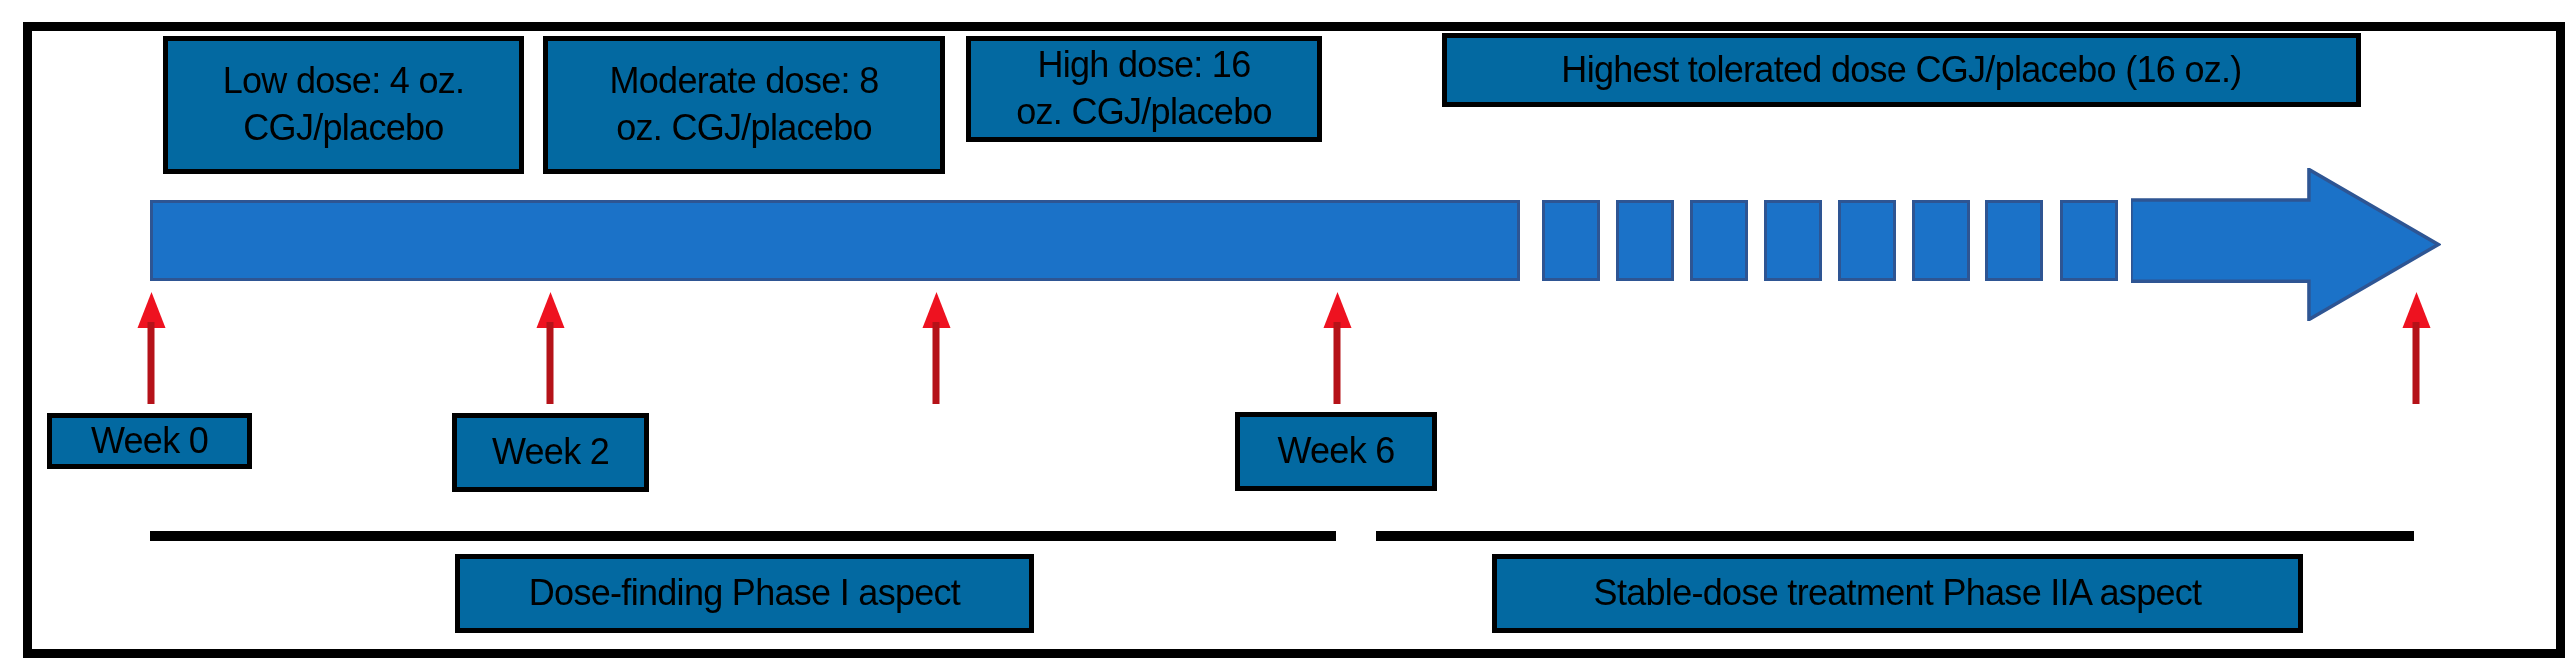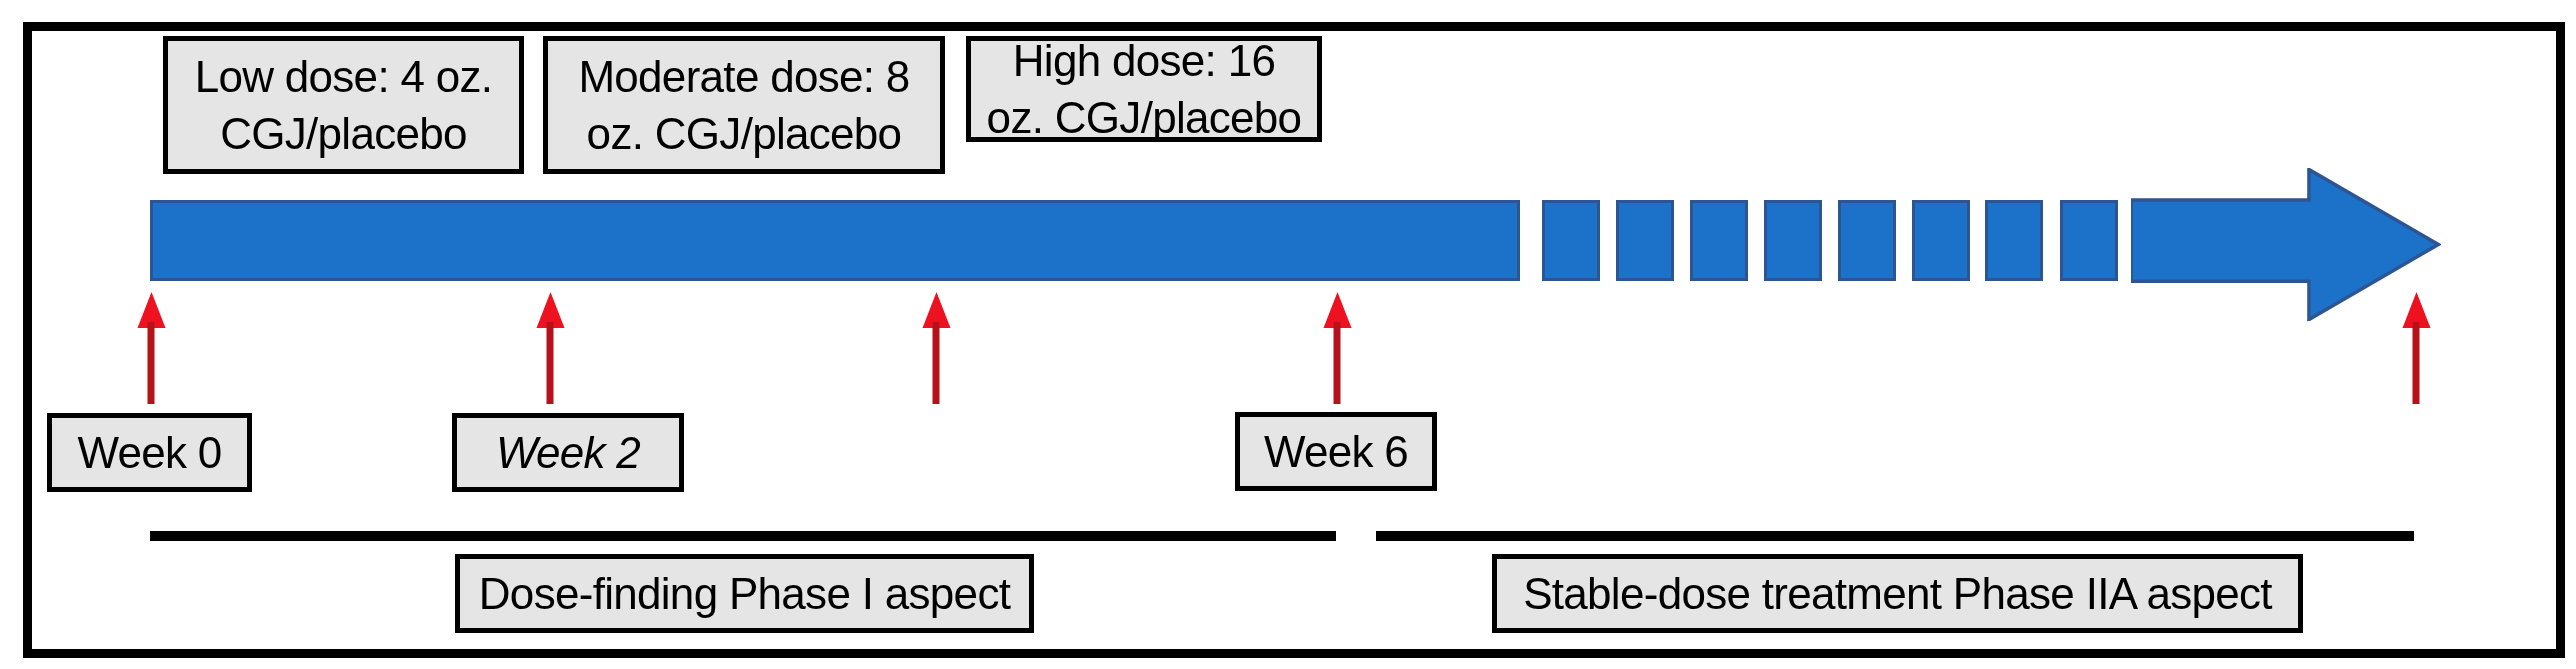--- a/index.html
+++ b/index.html
@@ -1,40 +1,40 @@
 <!DOCTYPE html>
 <html style="font-size:11px"><head>
 <meta charset="utf-8">
 <style>
   html,body{margin:0;padding:0;background:#ffffff;}
   body{width:2576px;height:670px;position:relative;font-family:"Liberation Sans",sans-serif;color:#000;}
   .canvas{position:absolute;inset:0;}
   .outer-border{position:absolute;left:23px;top:21.5px;width:2542px;height:636px;border:9px solid #000;box-sizing:border-box;background:transparent;}
-  .box{position:absolute;border:5.6px solid #000;background:#e5e5e5;box-sizing:border-box;
+  .box{position:absolute;border:5.6px solid #000;background:#0369a1;box-sizing:border-box;
        display:flex;align-items:center;justify-content:center;text-align:center;
-       font-size:44px;line-height:1.30;letter-spacing:-0.7px;white-space:pre-line;}
+       font-size:36px;line-height:1.30;letter-spacing:-0.7px;white-space:pre-line;}
   
   .dose-1{left:163px;top:36px;width:361px;height:138px;}
   .dose-2{left:543px;top:36px;width:402px;height:138px;}
   .dose-3{left:966px;top:36px;width:356px;height:106px;}
   .dose-4{left:1442px;top:33px;width:919px;height:74px;}
   
   .tl-bar{position:absolute;left:150px;top:200px;width:1370px;height:81px;background:#1b72c8;border:3.5px solid #2e5593;box-sizing:border-box;}
   .tl-dash{position:absolute;top:200px;width:58px;height:81px;background:#1b72c8;border:3.5px solid #2e5593;box-sizing:border-box;}
   .tl-head{position:absolute;left:2131px;top:168px;width:310px;height:153px;}
   
   .red-arrow{position:absolute;top:292px;height:112px;width:33px;transform:translateX(-50%);
              display:flex;flex-direction:column;align-items:center;}
   .red-arrow .head{width:0;height:0;border-left:14.6px solid transparent;border-right:14.6px solid transparent;
                    border-bottom:36px solid #ee1220;}
   .red-arrow .stem{width:6.3px;flex:1;background:#b51219;margin-top:-5.6px;}
   
   .week{border-width:5.6px;}
-  .week-0{left:47px;top:413px;width:205px;height:79px;}
-  .week-2{left:452px;top:413px;width:232px;height:79px;font-style:italic;}
+  .week-0{left:47px;top:413px;width:205px;height:56px;}
+  .week-2{left:452px;top:413px;width:197px;height:79px;}
   .week-4{left:841px;top:412px;width:201px;height:79px;}
   .week-6{left:1235px;top:412px;width:202px;height:79px;text-align:center;}
   .week-24{left:2320px;top:413px;width:203px;height:79px;}
   
   .phase-bar{position:absolute;top:531px;height:9.7px;background:#000;}
   .phase-bar-1{left:150px;width:1186px;}
   .phase-bar-2{left:1376px;width:1038px;}
   .phase-1{left:455px;top:554px;width:579px;height:79px;}
   .phase-2{left:1492px;top:554px;width:811px;height:79px;}
 </style>
@@ -44,20 +44,21 @@
 <div class="canvas">
 
   <div class="outer-border"></div>
 
   <div class="box dose-1">Low dose: 4 oz.
 CGJ/placebo</div>
   <div class="box dose-2">Moderate dose: 8
 oz. CGJ/placebo</div>
   <div class="box dose-3">High dose: 16
 oz. CGJ/placebo</div>
+  <div class="box dose-4">Highest tolerated dose CGJ/placebo (16 oz.)</div>
 
   <div class="tl-bar"></div>
   <div class="tl-dash" style="left:1542px"></div>
   <div class="tl-dash" style="left:1616px"></div>
   <div class="tl-dash" style="left:1690px"></div>
   <div class="tl-dash" style="left:1764px"></div>
   <div class="tl-dash" style="left:1838px"></div>
   <div class="tl-dash" style="left:1912px"></div>
   <div class="tl-dash" style="left:1985px"></div>
   <div class="tl-dash" style="left:2060px"></div>

